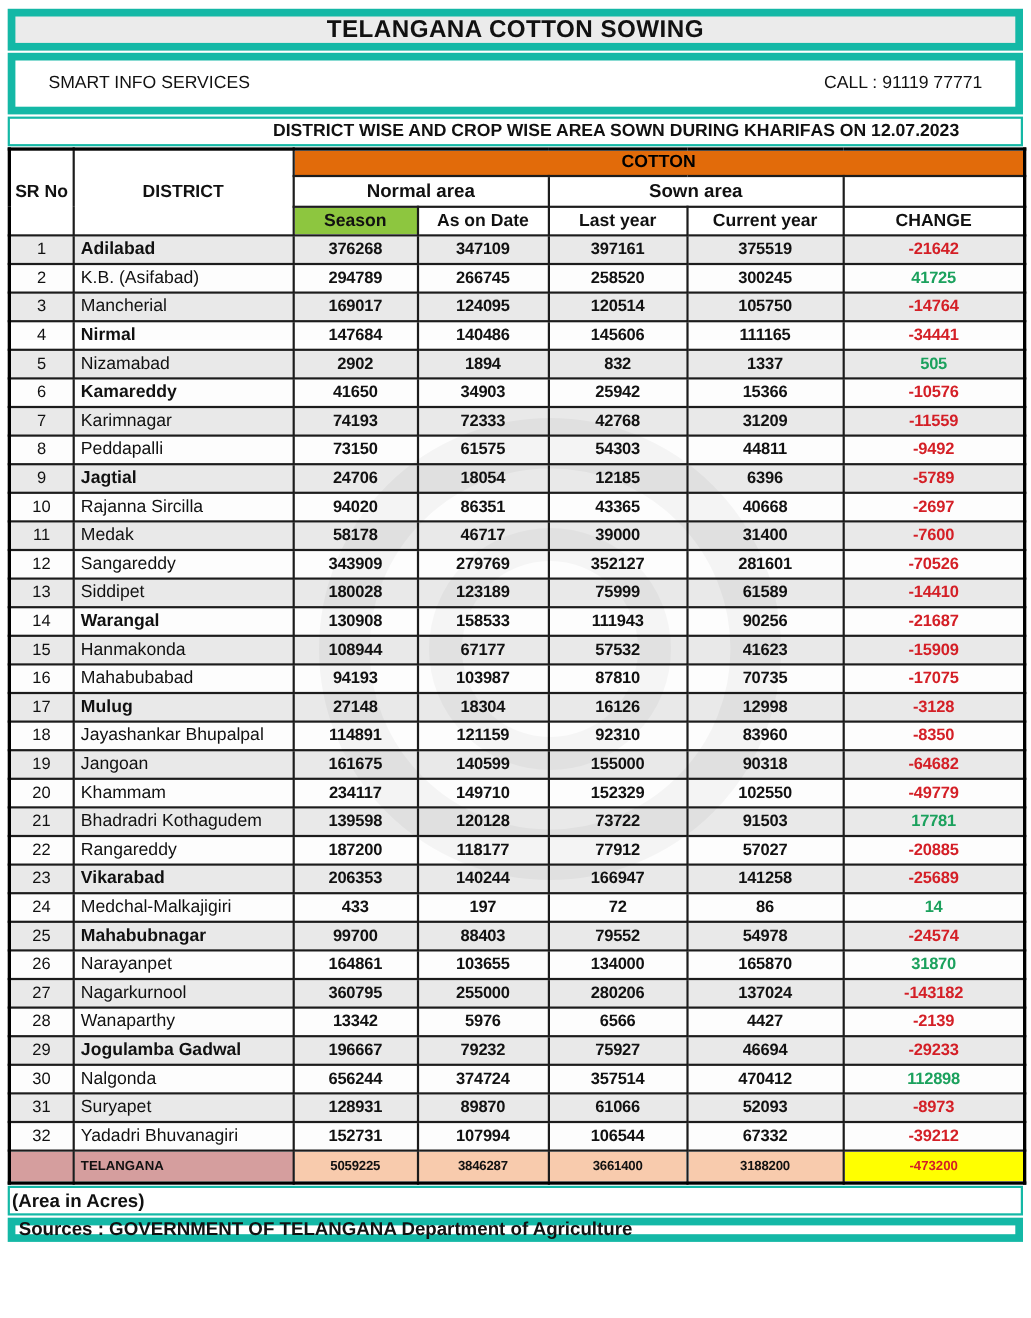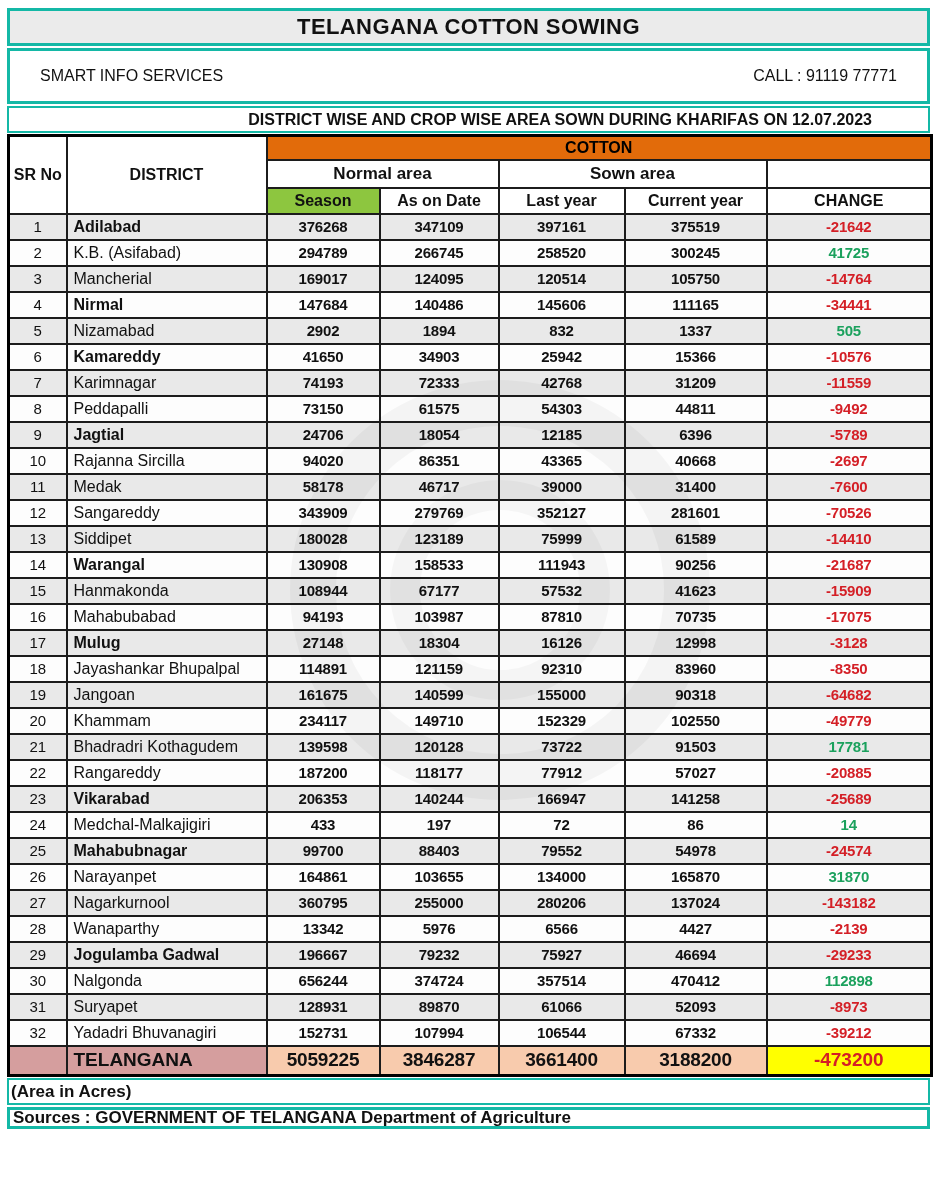--- a/index.html
+++ b/index.html
@@ -22,21 +22,21 @@
     --green: #1ba15d;
     --line: #1c1c1c;
   }
   .page { position: relative; padding: 8px 7px 0 7px; z-index: 1; }
 
   
   .watermark { position: absolute; z-index: 5; pointer-events: none; border-radius: 50%; }
   .wm1 { left: 290px; top: 380px; width: 420px; height: 420px; border: 46px solid rgba(0,0,0,0.035); }
   .wm2 { left: 390px; top: 480px; width: 220px; height: 220px; border: 30px solid rgba(0,0,0,0.03); }
 
-  .box { border: 3px solid #14b8a6; background: #fff; }
+  .box { border: 7px solid #14b8a6; background: #fff; }
   .title-bar {
     height: 38px; background: var(--title-gray);
     display: flex; align-items: center; justify-content: center;
     font-size: 22px; font-weight: 700; letter-spacing: 0.4px;
   }
   .brand-bar {
     height: 56px; margin-top: 2px;
     display: flex; align-items: center; justify-content: space-between;
     padding: 0 30px 0 30px;
   }
@@ -64,21 +64,21 @@
   tr.shade td { background: var(--shade); }
   tr.plain td { background: var(--plain); }
   .c-sr { font-weight: 400; }
   .c-district { text-align: left; padding-left: 6px; font-size: 16px; }
   .c-district.bold { font-weight: 700; }
   .c-num { font-weight: 700; letter-spacing: -0.2px; }
   .c-change { font-weight: 700; letter-spacing: -0.2px; }
   .c-change.neg { color: var(--red); }
   .c-change.pos { color: var(--green); }
 
-  tfoot td { height: 30px; font-size: 19px; font-weight: 700; text-align: center; }
+  tfoot td { height: 30px; font-size: 12px; font-weight: 700; text-align: center; }
   .total-blank, .total-district { background: var(--pink); }
   .total-district { text-align: left; padding-left: 6px; }
   .total-num { background: var(--peach); letter-spacing: -0.2px; }
   .total-change { background: var(--yellow); color: var(--red); }
 
   .area-note {
     margin-top: 1px; height: 27px; border-width: 2px;
     display: flex; align-items: center; padding-left: 2px;
     font-size: 17px; font-weight: 700;
   }

